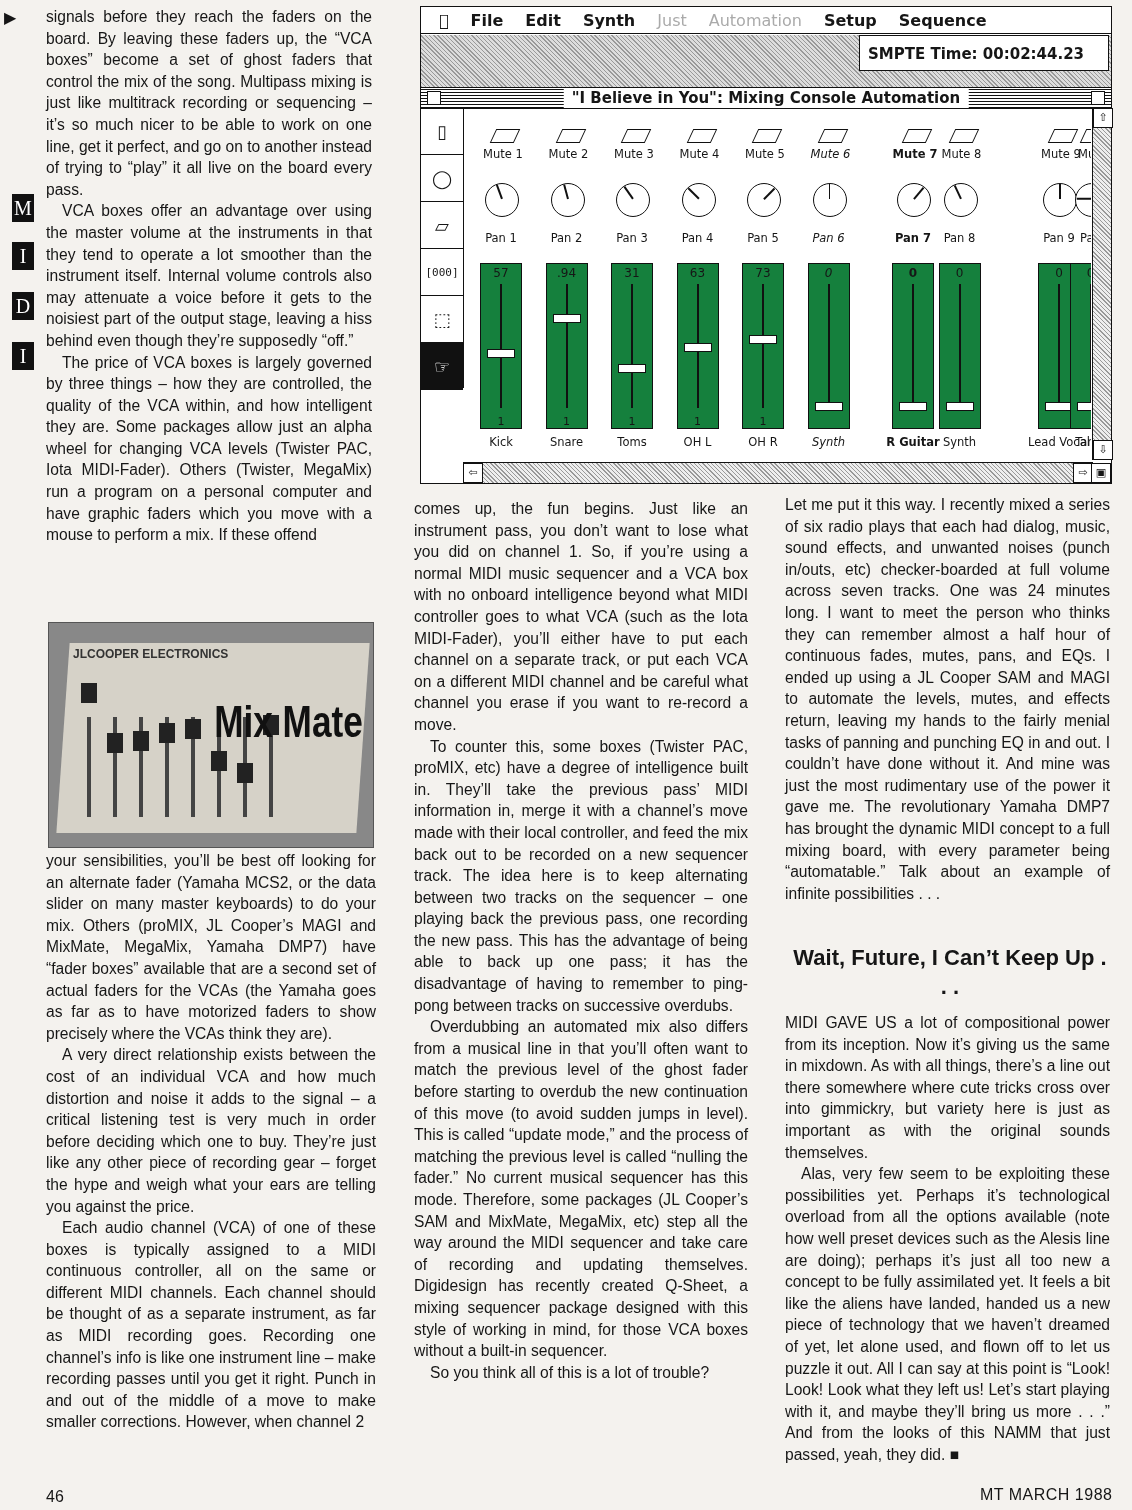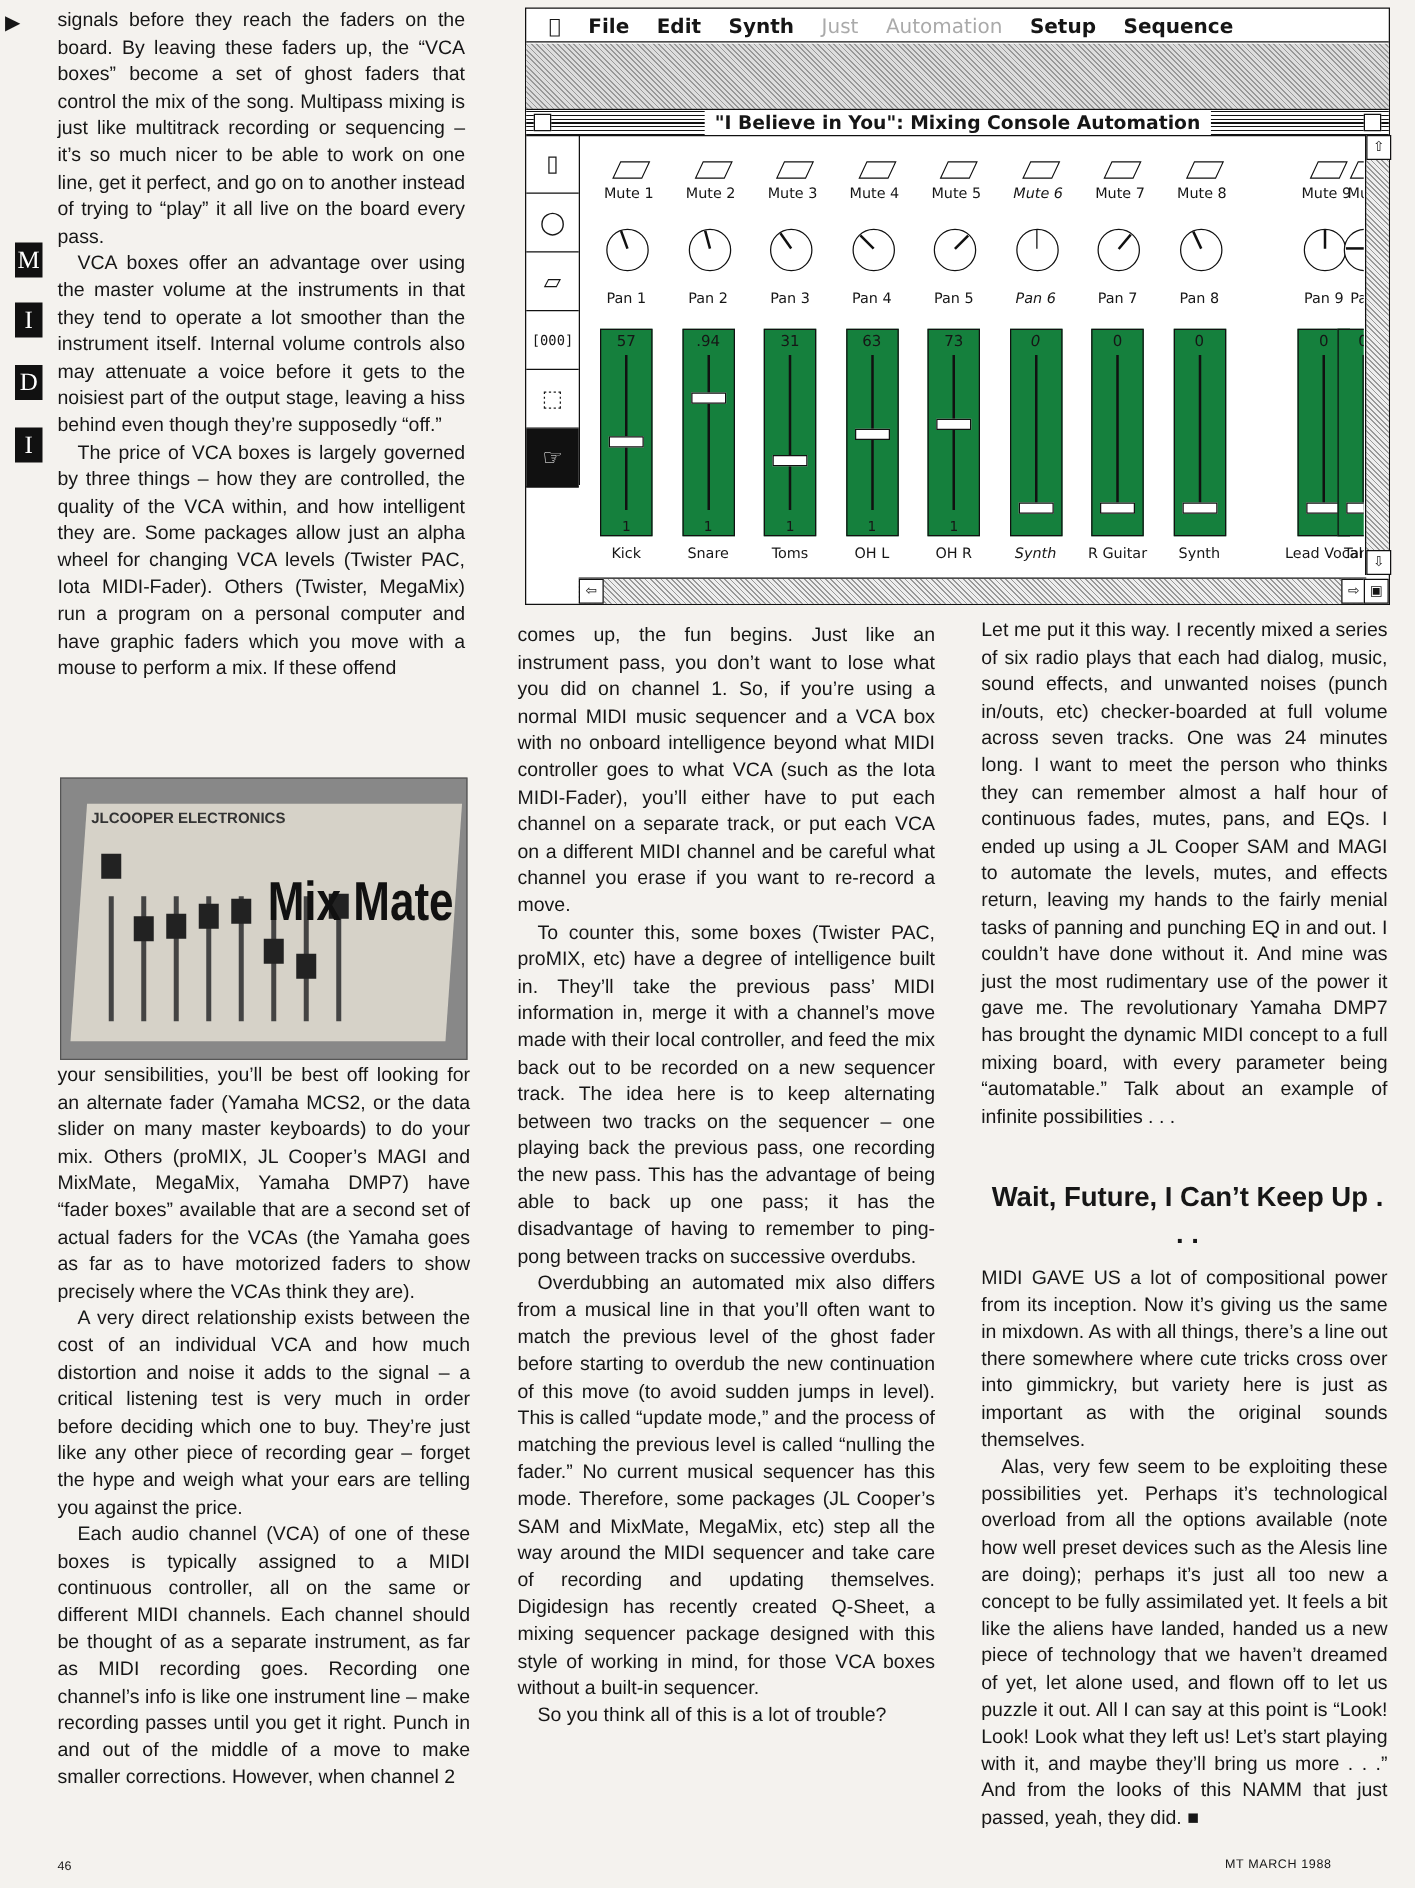--- a/index.html
+++ b/index.html
@@ -18,21 +18,21 @@
   .photo { position:absolute; left:48px; top:622px; width:324px; height:224px; background:#888;
            border:1px solid #555; overflow:hidden; }
   .photo .panel { position:absolute; left:14px; top:20px; width:300px; height:190px; background:#d6d2c8; transform:skewX(-4deg); }
   .photo .brand { position:absolute; left:24px; top:24px; font-size:12px; font-weight:bold; color:#333; }
   .photo .mix { position:absolute; right:10px; top:78px; font-family:"Liberation Sans", sans-serif; font-weight:bold;
                 font-size:44px; line-height:42px; color:#111; transform:scaleX(0.8); transform-origin:right top; }
   .photo .slot { position:absolute; width:4px; height:100px; background:#444; top:94px; }
   .photo .knob { position:absolute; width:16px; height:20px; background:#222; }
   .heading { position:absolute; left:790px; top:943px; width:320px; text-align:center; font-weight:bold;
              font-size:22px; line-height:29px; }
-  .footer { position:absolute; font-size:10px; }
+  .footer { position:absolute; font-size:16px; }
   
   .mac { position:absolute; left:420px; top:6px; width:690px; height:476px; border:1.5px solid #111; background:#fff;
          font-family:"DejaVu Sans", sans-serif; }
   .menubar { position:absolute; left:0; top:0; right:0; height:26px; border-bottom:1.5px solid #111; display:flex;
              align-items:center; font-size:16px; font-weight:bold; }
   .menubar span { margin-left:22px; }
   .menubar .dim { color:#aaa; font-weight:normal; }
   .desk { position:absolute; left:0; top:28px; right:0; height:52px;
           background: repeating-linear-gradient(45deg,#999 0 1px,#ddd 1px 3px); }
   .smpte { position:absolute; right:2px; top:28px; width:250px; height:36px; background:#fff; border:1.5px solid #111;
@@ -132,20 +132,21 @@
     <span style="margin-left:18px"></span>
     <span>File</span>
     <span>Edit</span>
     <span>Synth</span>
     <span class="dim">Just</span>
     <span class="dim">Automation</span>
     <span>Setup</span>
     <span>Sequence</span>
   </div>
   <div class="desk"></div>
+  <div class="smpte">SMPTE Time: 00:02:44.23</div>
   <div class="titlebar">
     <div class="box" style="left:6px"></div>
     <div class="t">"I Believe in You": Mixing Console Automation</div>
     <div class="box" style="right:6px"></div>
   </div>
   <div class="tools">
     <div class="tool">▯</div>
     <div class="tool">◯</div>
     <div class="tool">▱</div>
     <div class="tool" style="font-size:11px;font-family:'DejaVu Sans Mono',monospace">[000]</div>
@@ -235,21 +236,21 @@
           <i style="transform: rotate(0deg);"></i>
         </div>
         <div class="pan-lbl">Pan 6</div>
         <div class="fader">
           <div class="val">0</div>
           <div class="slot"></div>
           <div class="cap" style="top: 138px;"></div>
         </div>
         <div class="track-lbl">Synth</div>
       </div>
-      <div class="ch" style="left: 393px;">
+      <div class="ch" style="left: 412px; font-weight: bold;">
         <div class="mute-icon"></div>
         <div class="mute-lbl">Mute 7</div>
         <div class="pan-knob">
           <i style="transform: rotate(40deg);"></i>
         </div>
         <div class="pan-lbl">Pan 7</div>
         <div class="fader">
           <div class="val">0</div>
           <div class="slot"></div>
           <div class="cap" style="top: 138px;"></div>

